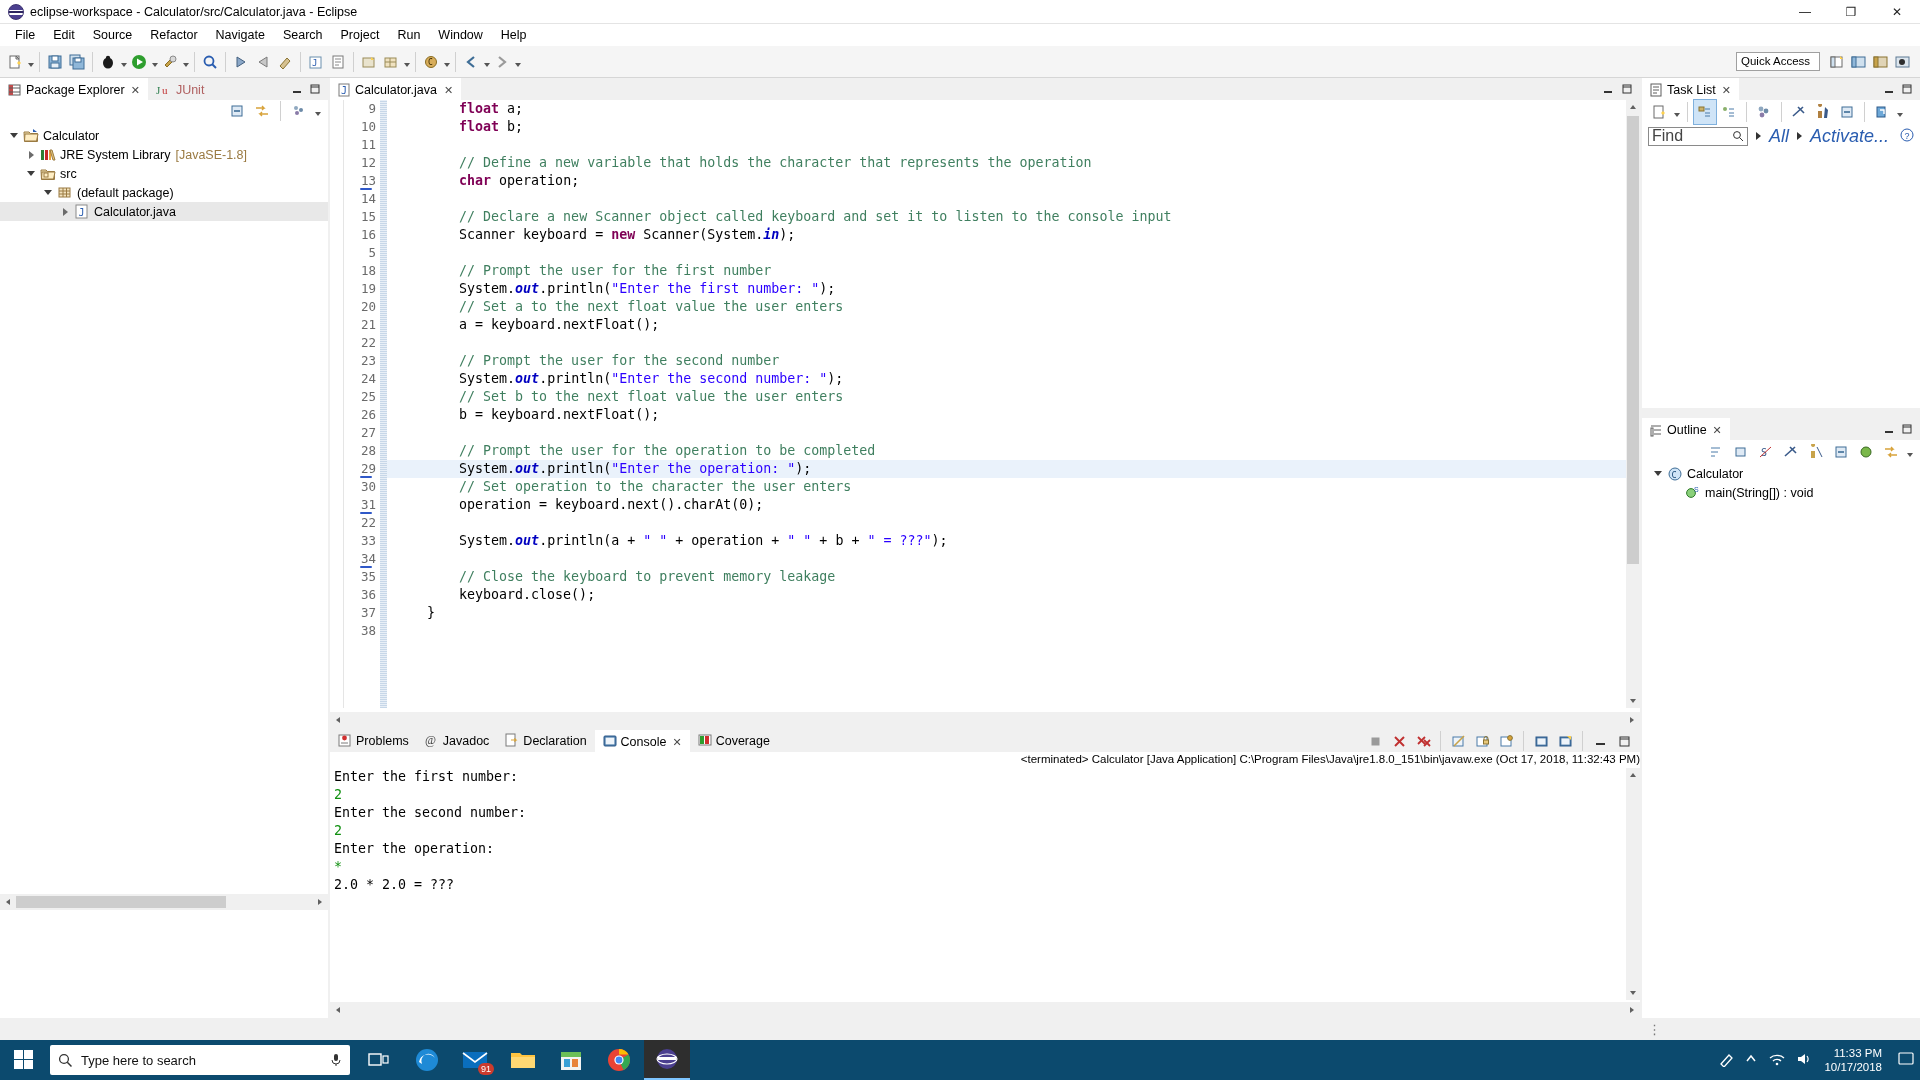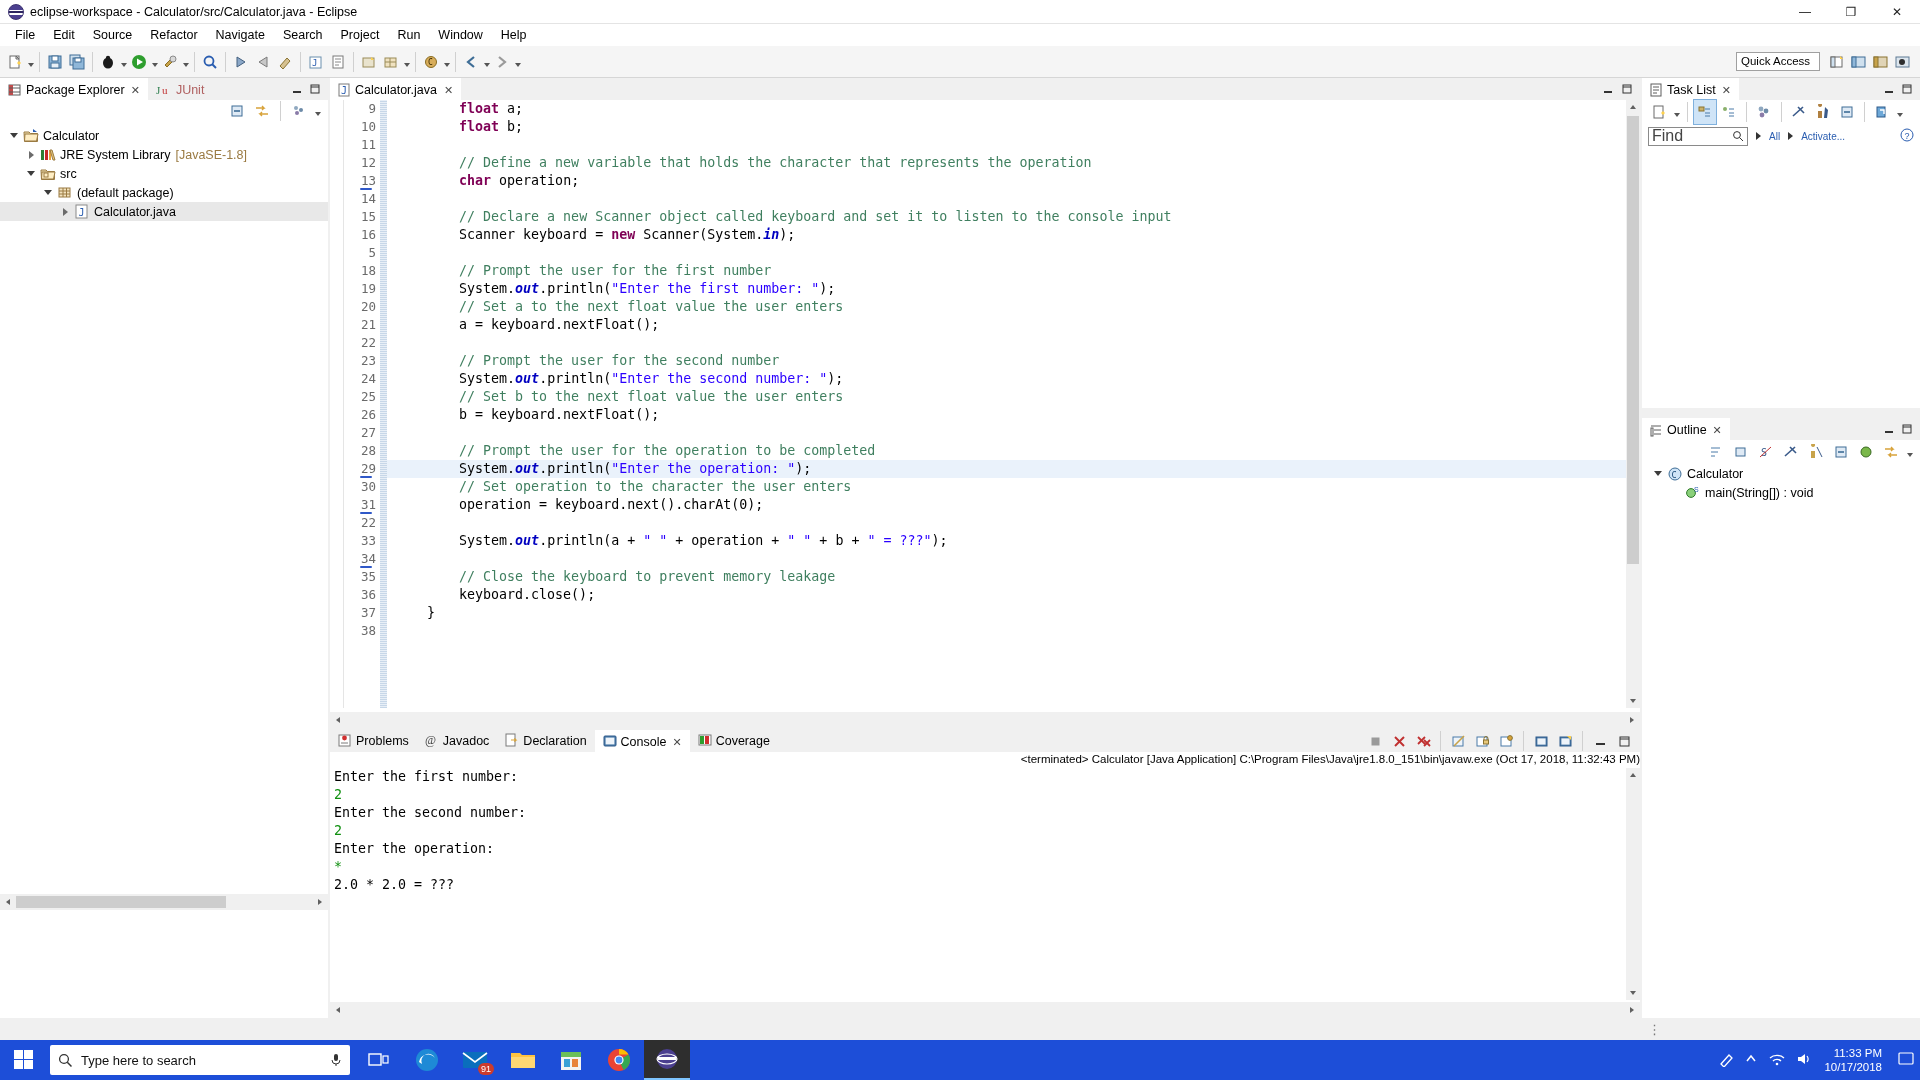--- a/index.html
+++ b/index.html
@@ -160,33 +160,33 @@
 
   
   .right-panel { position:absolute; left:1642px; top:0; width:278px; height:940px; background:#f0f0f0; }
   .tasklist { position:absolute; top:0; left:0; width:278px; height:330px; background:#fff;}
   .tl-toolbar { height:24px; display:flex; align-items:center; gap:2px; padding-left:6px; background:#fff;}
   .tl-find { display:flex; align-items:center; height:24px; padding-left:6px; gap:8px; background:#fff;}
   .find-box {
     width:100px; height:19px; border:1px solid #8a8a8a; background:#fff; display:flex; align-items:center;
     padding:0 3px; font-size:16px; color:#444;
   }
-  .find-link { color:#2a5db0; font-size:10px; }
+  .find-link { color:#2a5db0; font-size:18px;font-style:italic; }
   .arrow-r { width:0;height:0;border-top:4px solid transparent;border-bottom:4px solid transparent;border-left:5px solid #333; }
 
   .outline { position:absolute; top:340px; left:0; width:278px; height:600px; background:#fff; }
   .ol-toolbar { height:24px; display:flex; align-items:center; justify-content:flex-end; gap:3px; padding-right:6px;}
   .ol-row { display:flex; align-items:center; height:19px; padding-left:4px; font-size:12.5px; white-space:nowrap;}
 
   
   .status-strip { position:absolute; left:0; top:1018px; width:1920px; height:22px; background:#f0f0f0; }
   .status-dots { position:absolute; right:258px; top:4px; font-size:13px; color:#777; letter-spacing:1px;}
 
   
-  .taskbar { position:absolute; left:0; top:1040px; width:1920px; height:40px; background:#1d4ed8; display:flex; align-items:center;}
+  .taskbar { position:absolute; left:0; top:1040px; width:1920px; height:40px; background:#0c4a6e; display:flex; align-items:center;}
   .start-btn { width:48px; height:40px; display:flex; align-items:center; justify-content:center; }
   .search-pill {
     width:300px; height:30px; background:#ffffff; display:flex; align-items:center; gap:8px;
     padding:0 8px; margin-left:2px; border-radius:2px;
   }
   .search-pill .txt { font-size:13px; color:#111; }
   .tb-icons { display:flex; align-items:center; gap:2px; margin-left:6px;}
   .tb-ic { width:46px; height:40px; display:flex; align-items:center; justify-content:center; position:relative;}
   .tb-ic.active { background:#2e2e2e; border-bottom:2px solid #7ec5ff; }
   .tray { margin-left:auto; display:flex; align-items:center; gap:10px; padding-right:6px; color:#fff; font-size:11.5px;}

